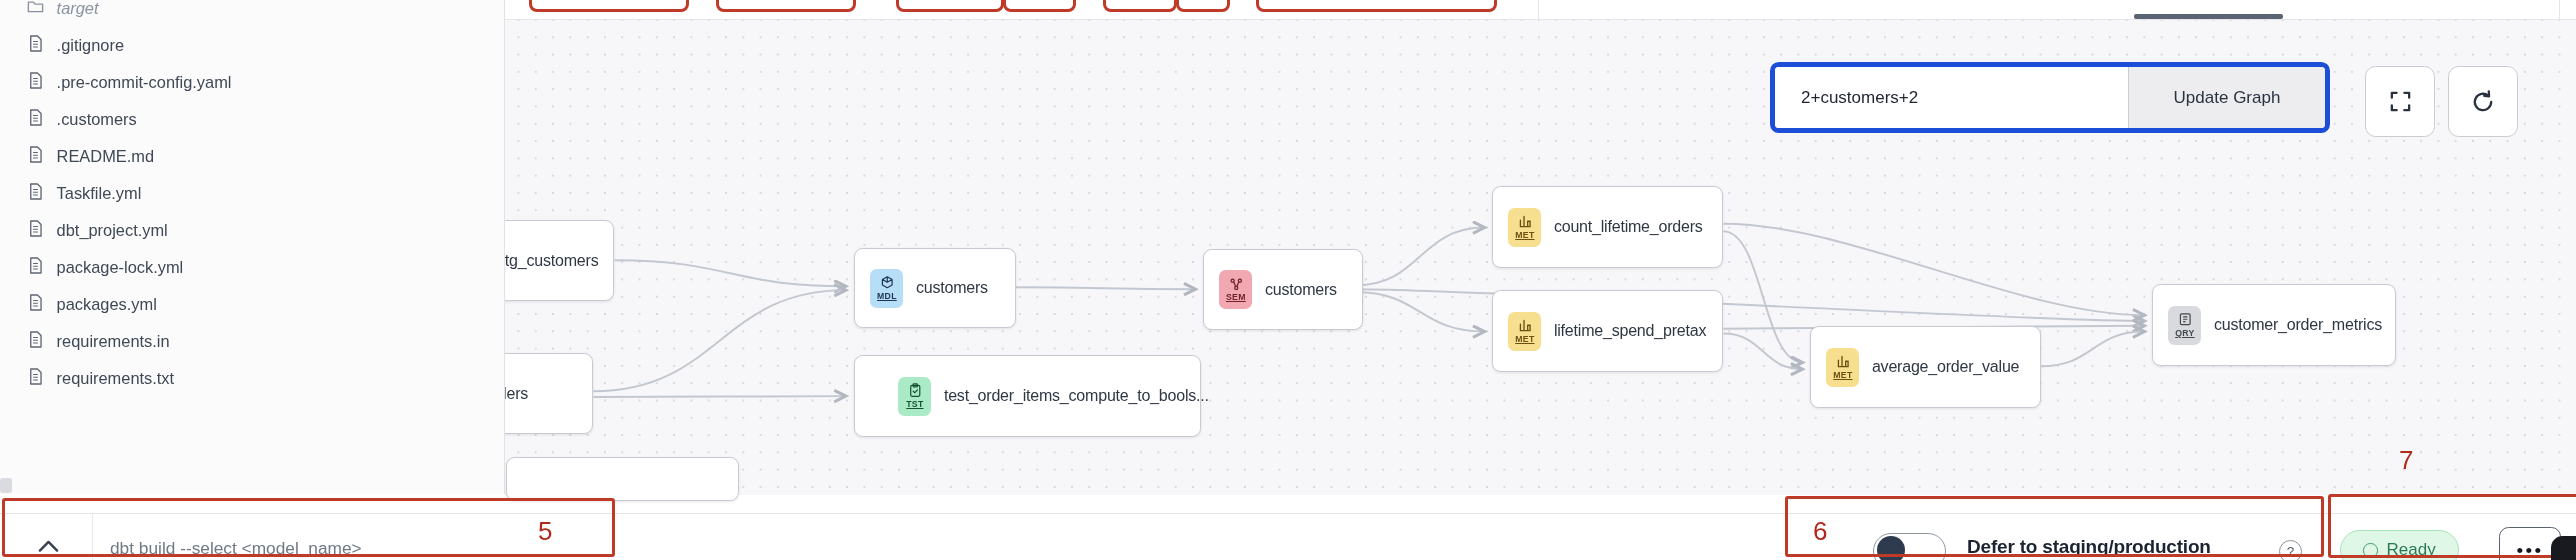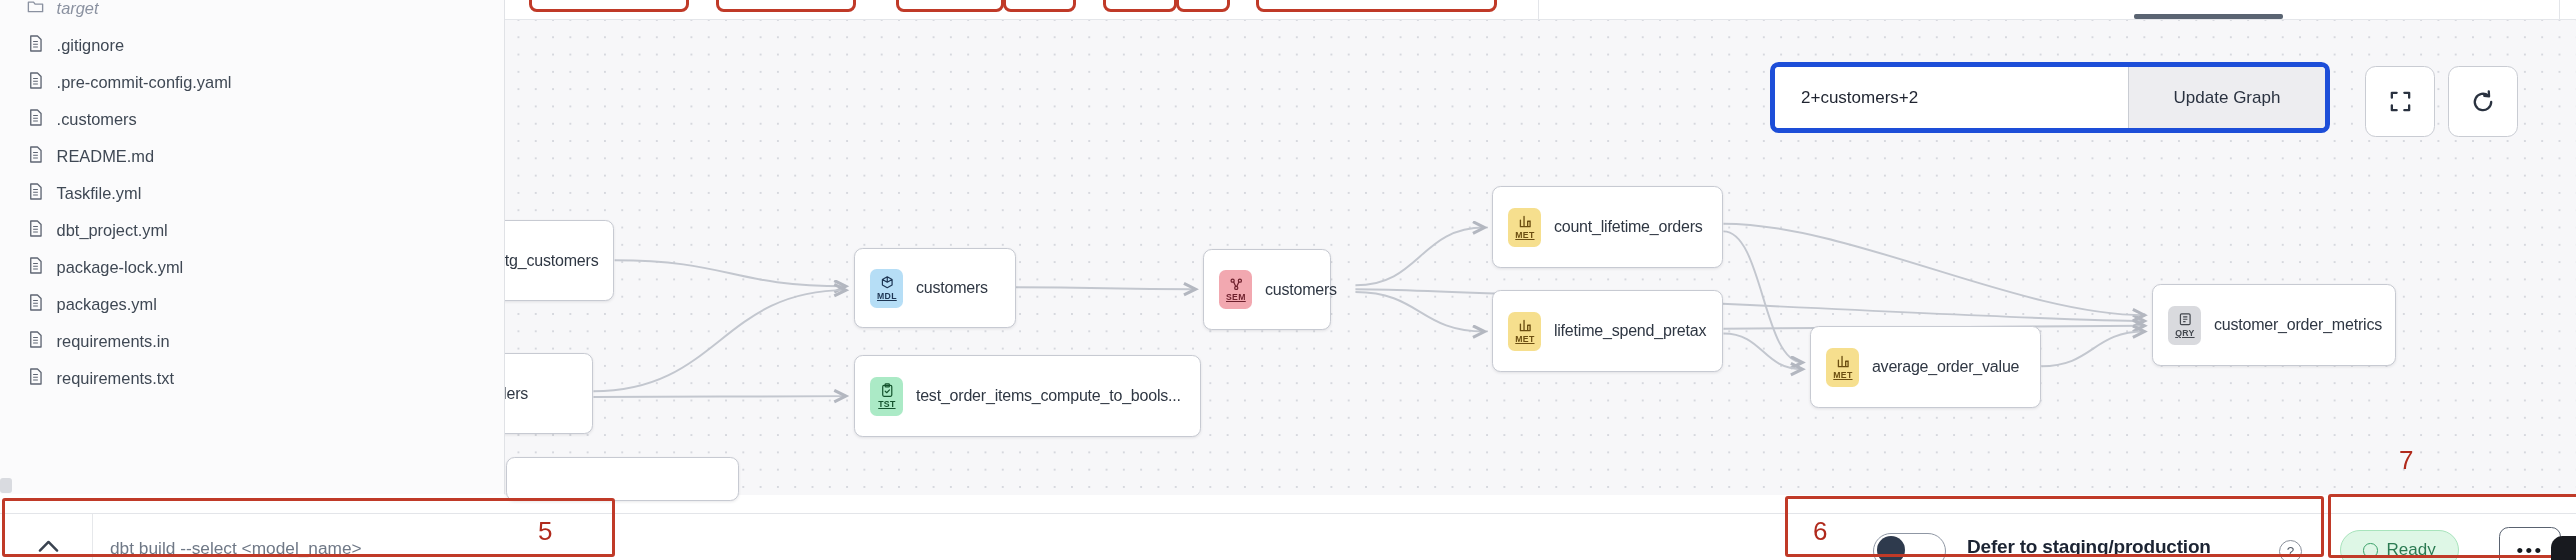--- a/index.html
+++ b/index.html
@@ -178,33 +178,33 @@
           <span style="display: flex;">
             <svg viewBox="0 0 24 24">
               <path d="M12 3l8 4.5v9L12 21l-8-4.5v-9z M12 3v9 M4 7.5l8 4.5 8-4.5" fill="none" stroke="currentColor" stroke-width="2" stroke-linejoin="round"></path>
             </svg>
           </span>
           <span>MDL</span>
         </div>
         <span class="node-label">customers</span>
       </div>
       <div class="node" style="left: 854px; top: 355px; width: 347px; height: 82px; padding-left: 15.4px;">
-        <div class="badge" style="background: rgb(171, 234, 198); color: rgb(20, 83, 45);">
+        <div class="badge" style="background: rgb(171, 234, 198); color: rgb(20, 83, 45); margin-left: 28px;">
           <span style="display: flex;">
             <svg viewBox="0 0 24 24">
               <rect x="4.5" y="4" width="15" height="18" rx="2" fill="none" stroke="currentColor" stroke-width="2"></rect>
               <rect x="8.5" y="1.5" width="7" height="5" rx="1.2" fill="none" stroke="currentColor" stroke-width="2"></rect>
               <path d="M8.5 13.5l2.6 2.6 4.6-4.8" fill="none" stroke="currentColor" stroke-width="2" stroke-linecap="round" stroke-linejoin="round"></path>
             </svg>
           </span>
           <span>TST</span>
         </div>
         <span class="node-label">test_order_items_compute_to_bools...</span>
       </div>
-      <div class="node" style="left: 1203px; top: 249px; width: 128px; height: 81px; padding-left: 15.4px;">
+      <div class="node" style="left: 1203px; top: 249px; width: 160px; height: 81px; padding-left: 15.4px;">
         <div class="badge" style="background: rgb(242, 168, 176); color: rgb(109, 31, 44);">
           <span style="display: flex;">
             <svg viewBox="0 0 24 24">
               <circle cx="6" cy="6" r="2.6" fill="none" stroke="currentColor" stroke-width="2"></circle>
               <circle cx="18" cy="6" r="2.6" fill="none" stroke="currentColor" stroke-width="2"></circle>
               <circle cx="12" cy="18" r="2.6" fill="none" stroke="currentColor" stroke-width="2"></circle>
               <path d="M7.5 8l3.5 7.5 M16.5 8l-3.5 7.5" fill="none" stroke="currentColor" stroke-width="2"></path>
             </svg>
           </span>
           <span>SEM</span>

